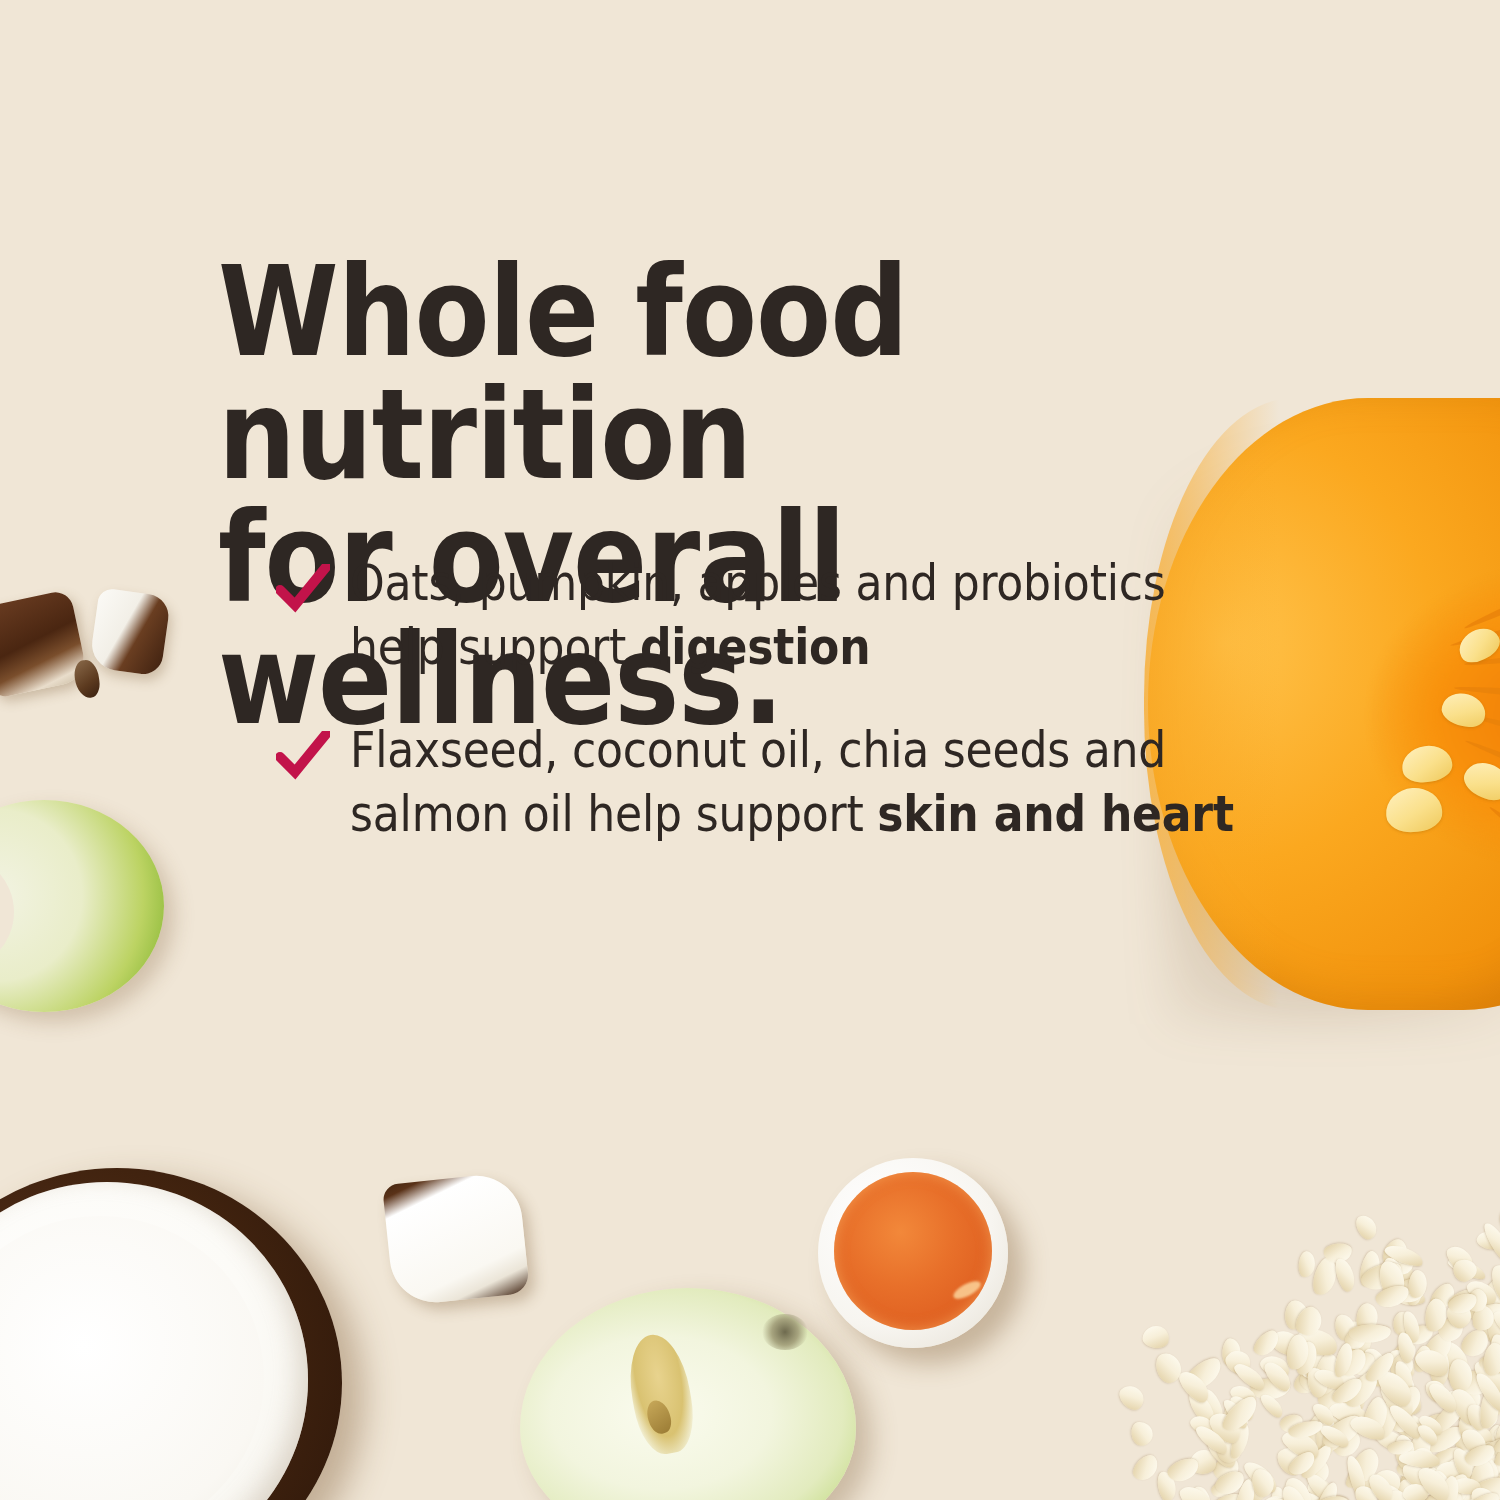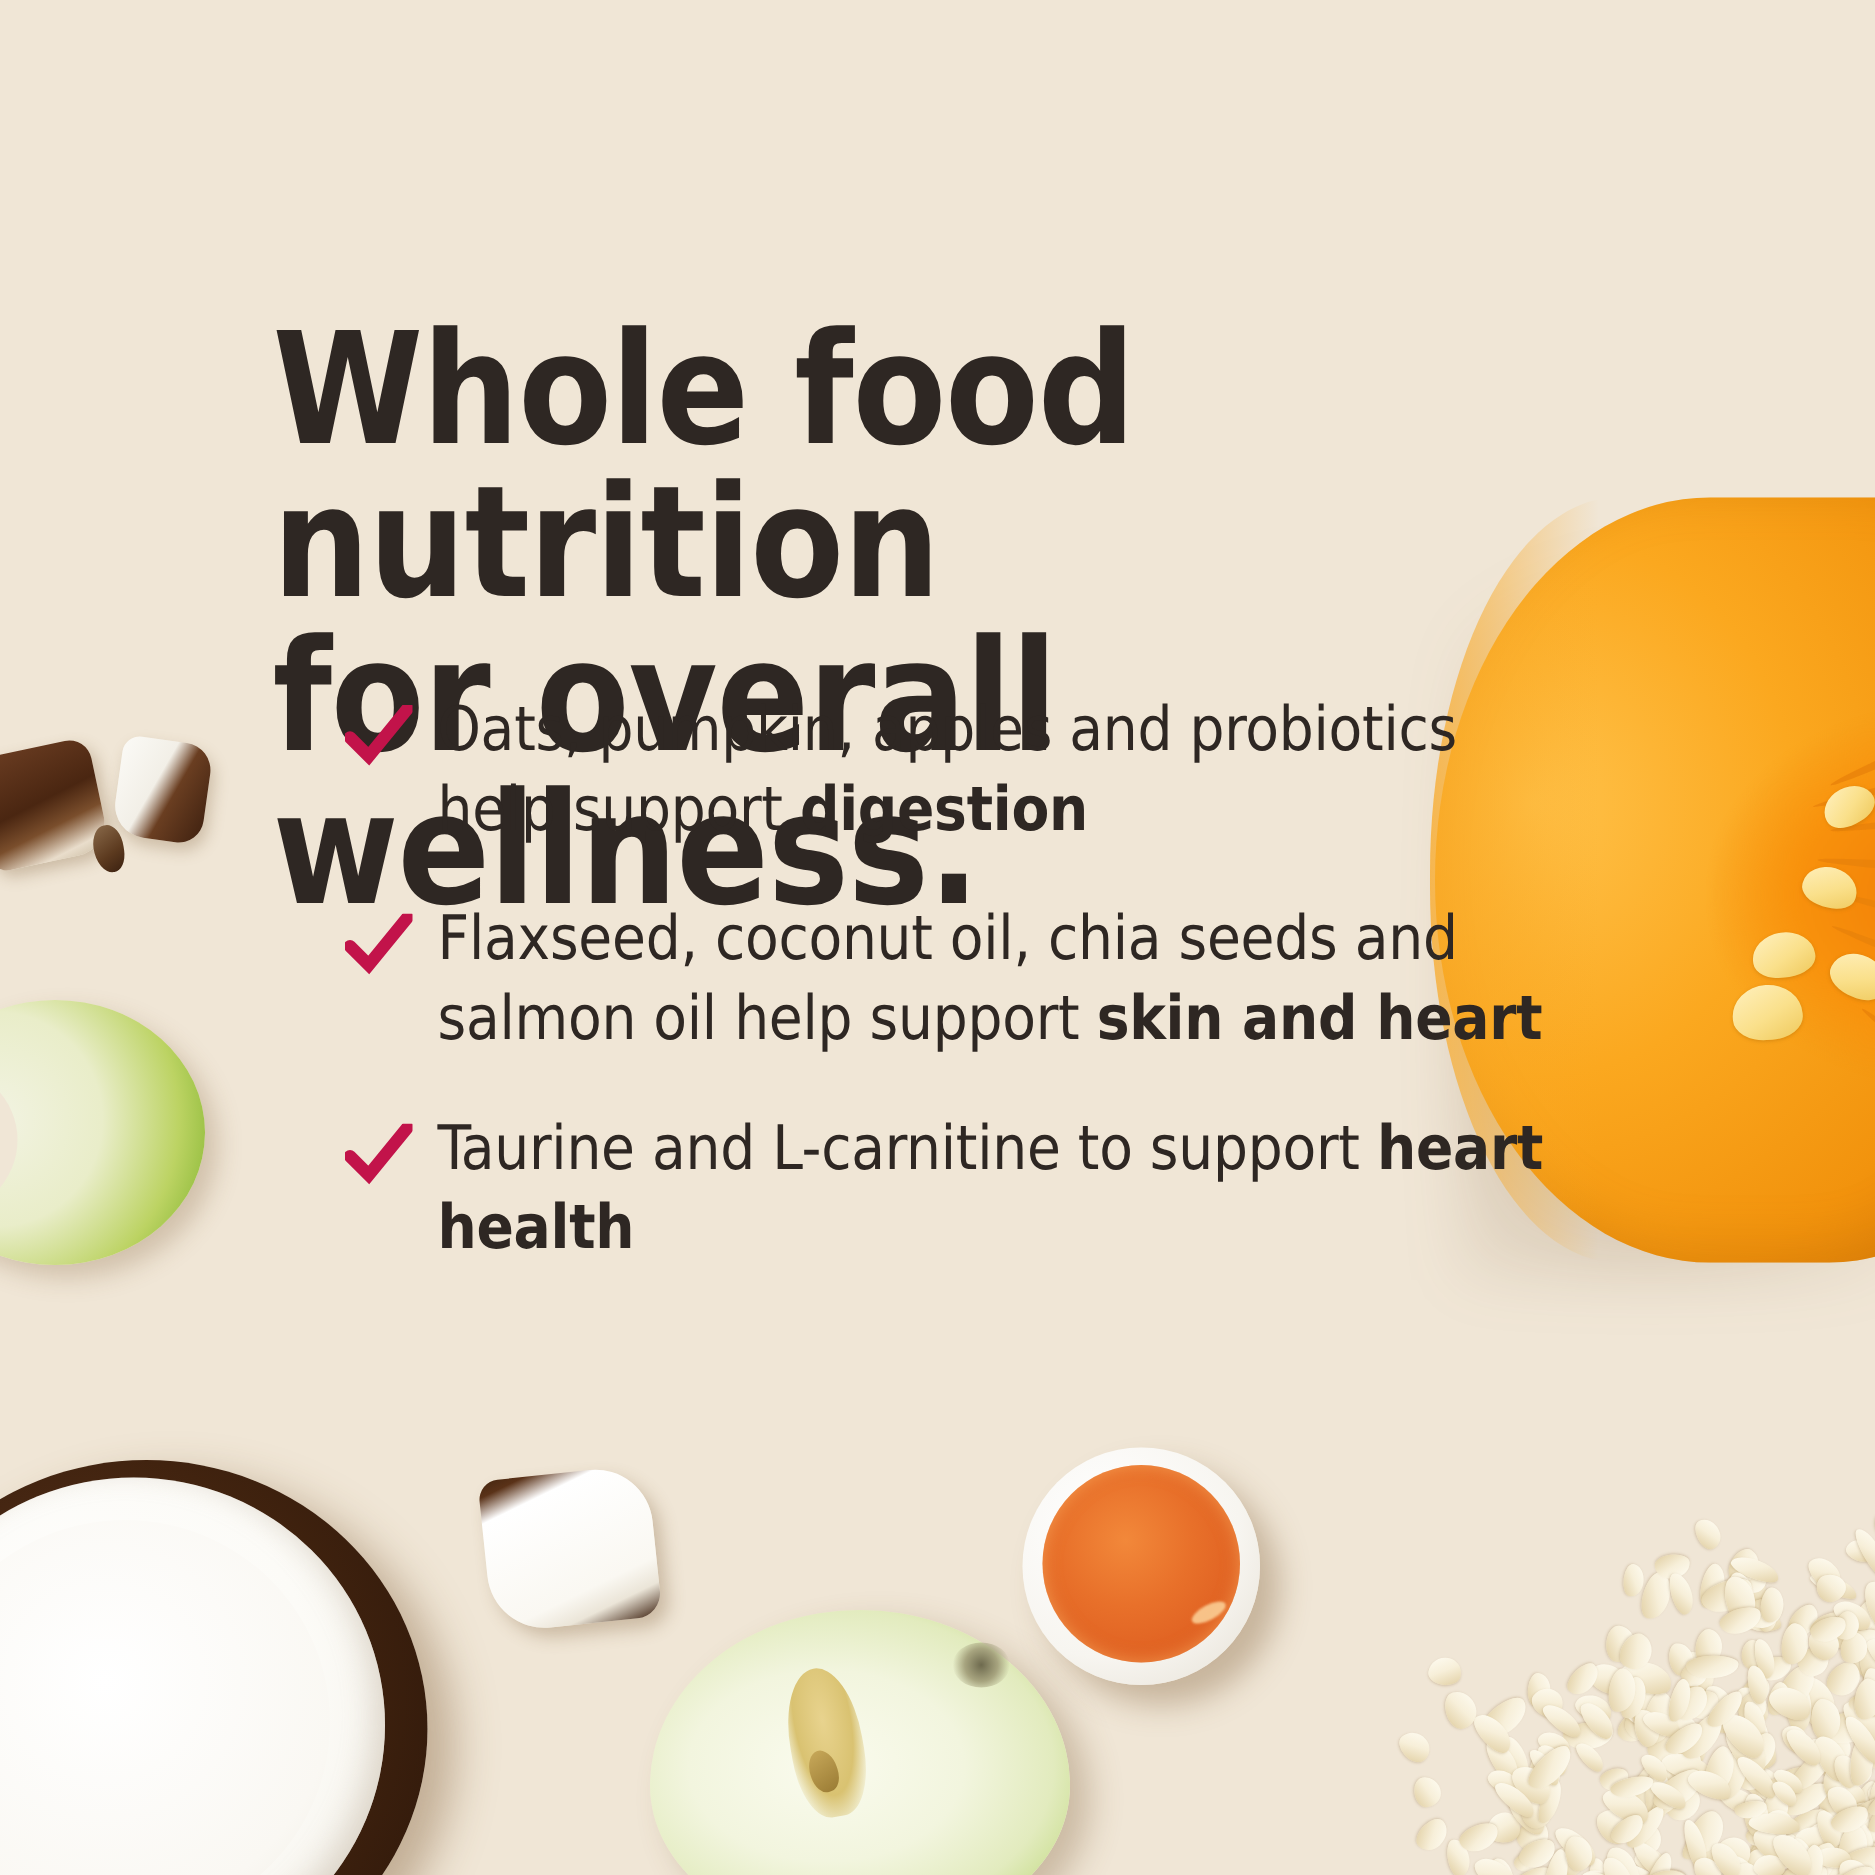--- a/index.html
+++ b/index.html
@@ -720,24 +720,16 @@
 
     <li class="bullet">
       <span class="check">
         <svg width="54" height="50" viewBox="0 0 54 50" aria-hidden="true">
           <path d="M4 26 L19 41 L50 3" fill="none" stroke="#C2134A" stroke-width="10" stroke-linecap="round" stroke-linejoin="miter"></path>
         </svg>
       </span>
       <span>Flaxseed, coconut oil, chia seeds and salmon oil help support </span><b>skin and heart</b>
     </li>
 
-    <li class="bullet">
-      <span class="check">
-        <svg width="54" height="50" viewBox="0 0 54 50" aria-hidden="true">
-          <path d="M4 26 L19 41 L50 3" fill="none" stroke="#C2134A" stroke-width="10" stroke-linecap="round" stroke-linejoin="miter"></path>
-        </svg>
-      </span>
-      <span>Taurine and L-carnitine to support </span><b>heart health</b>
-    </li>
 
   </ul>
 
 </div>
 
 </body></html>

